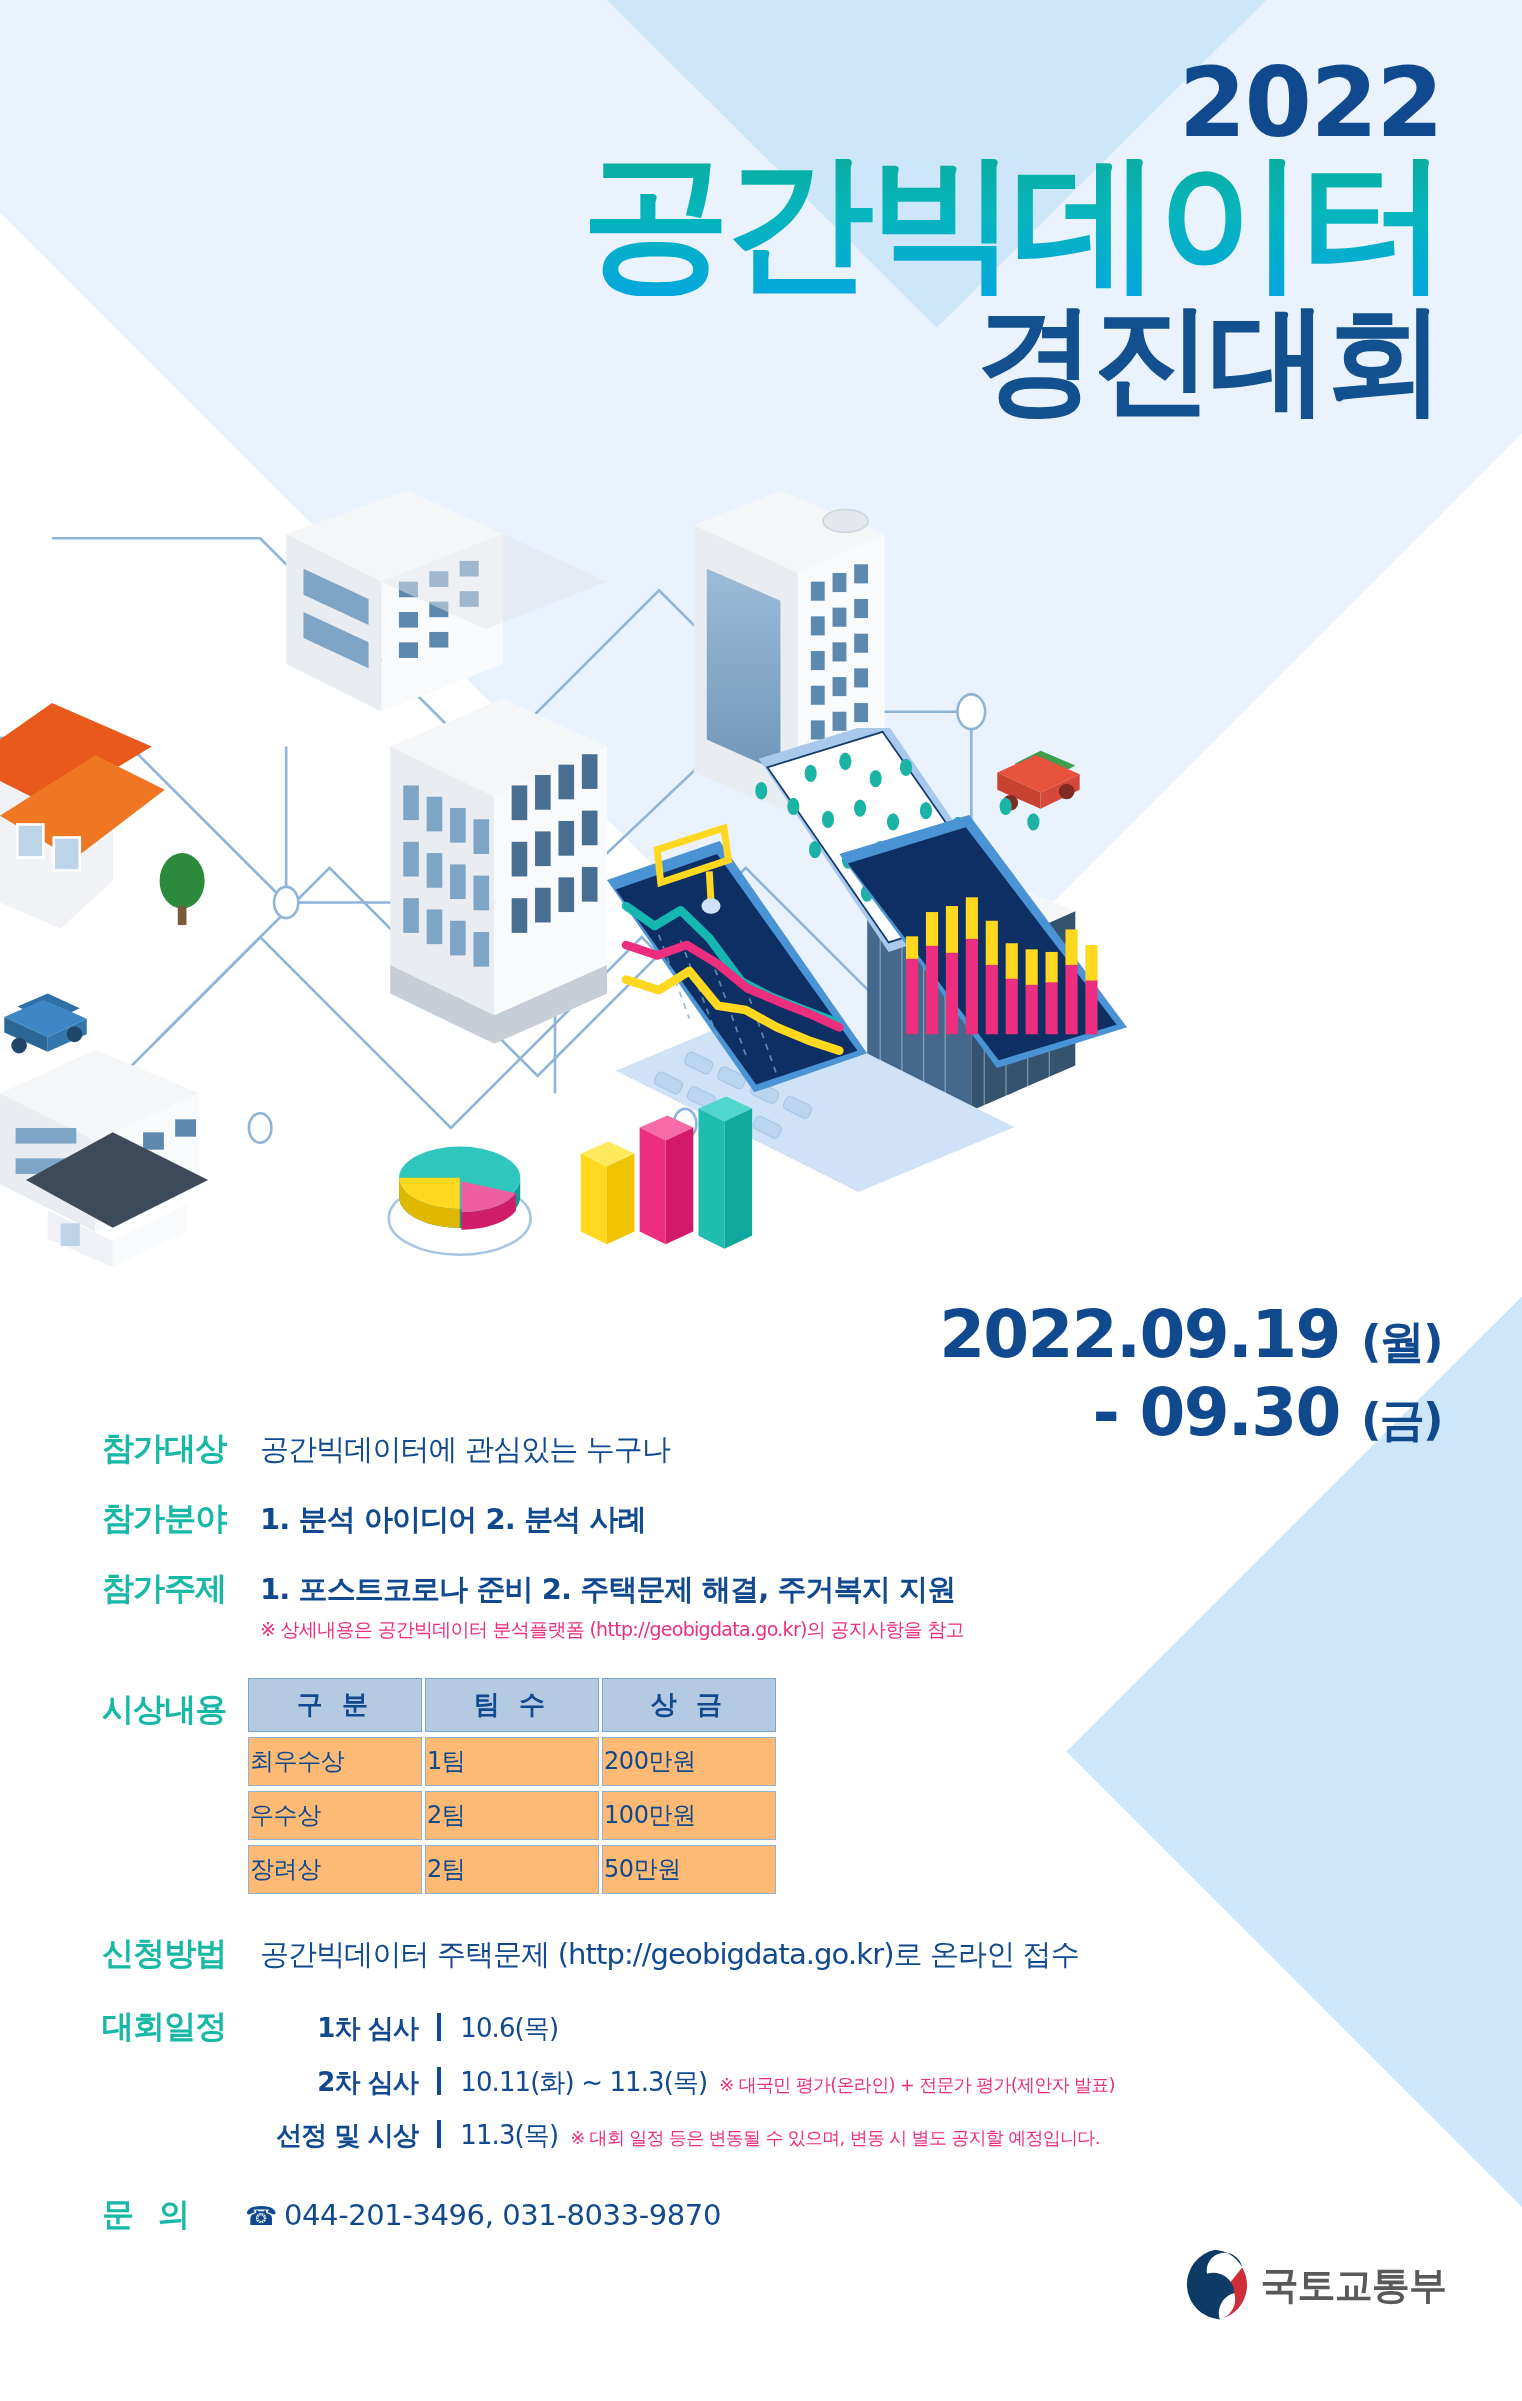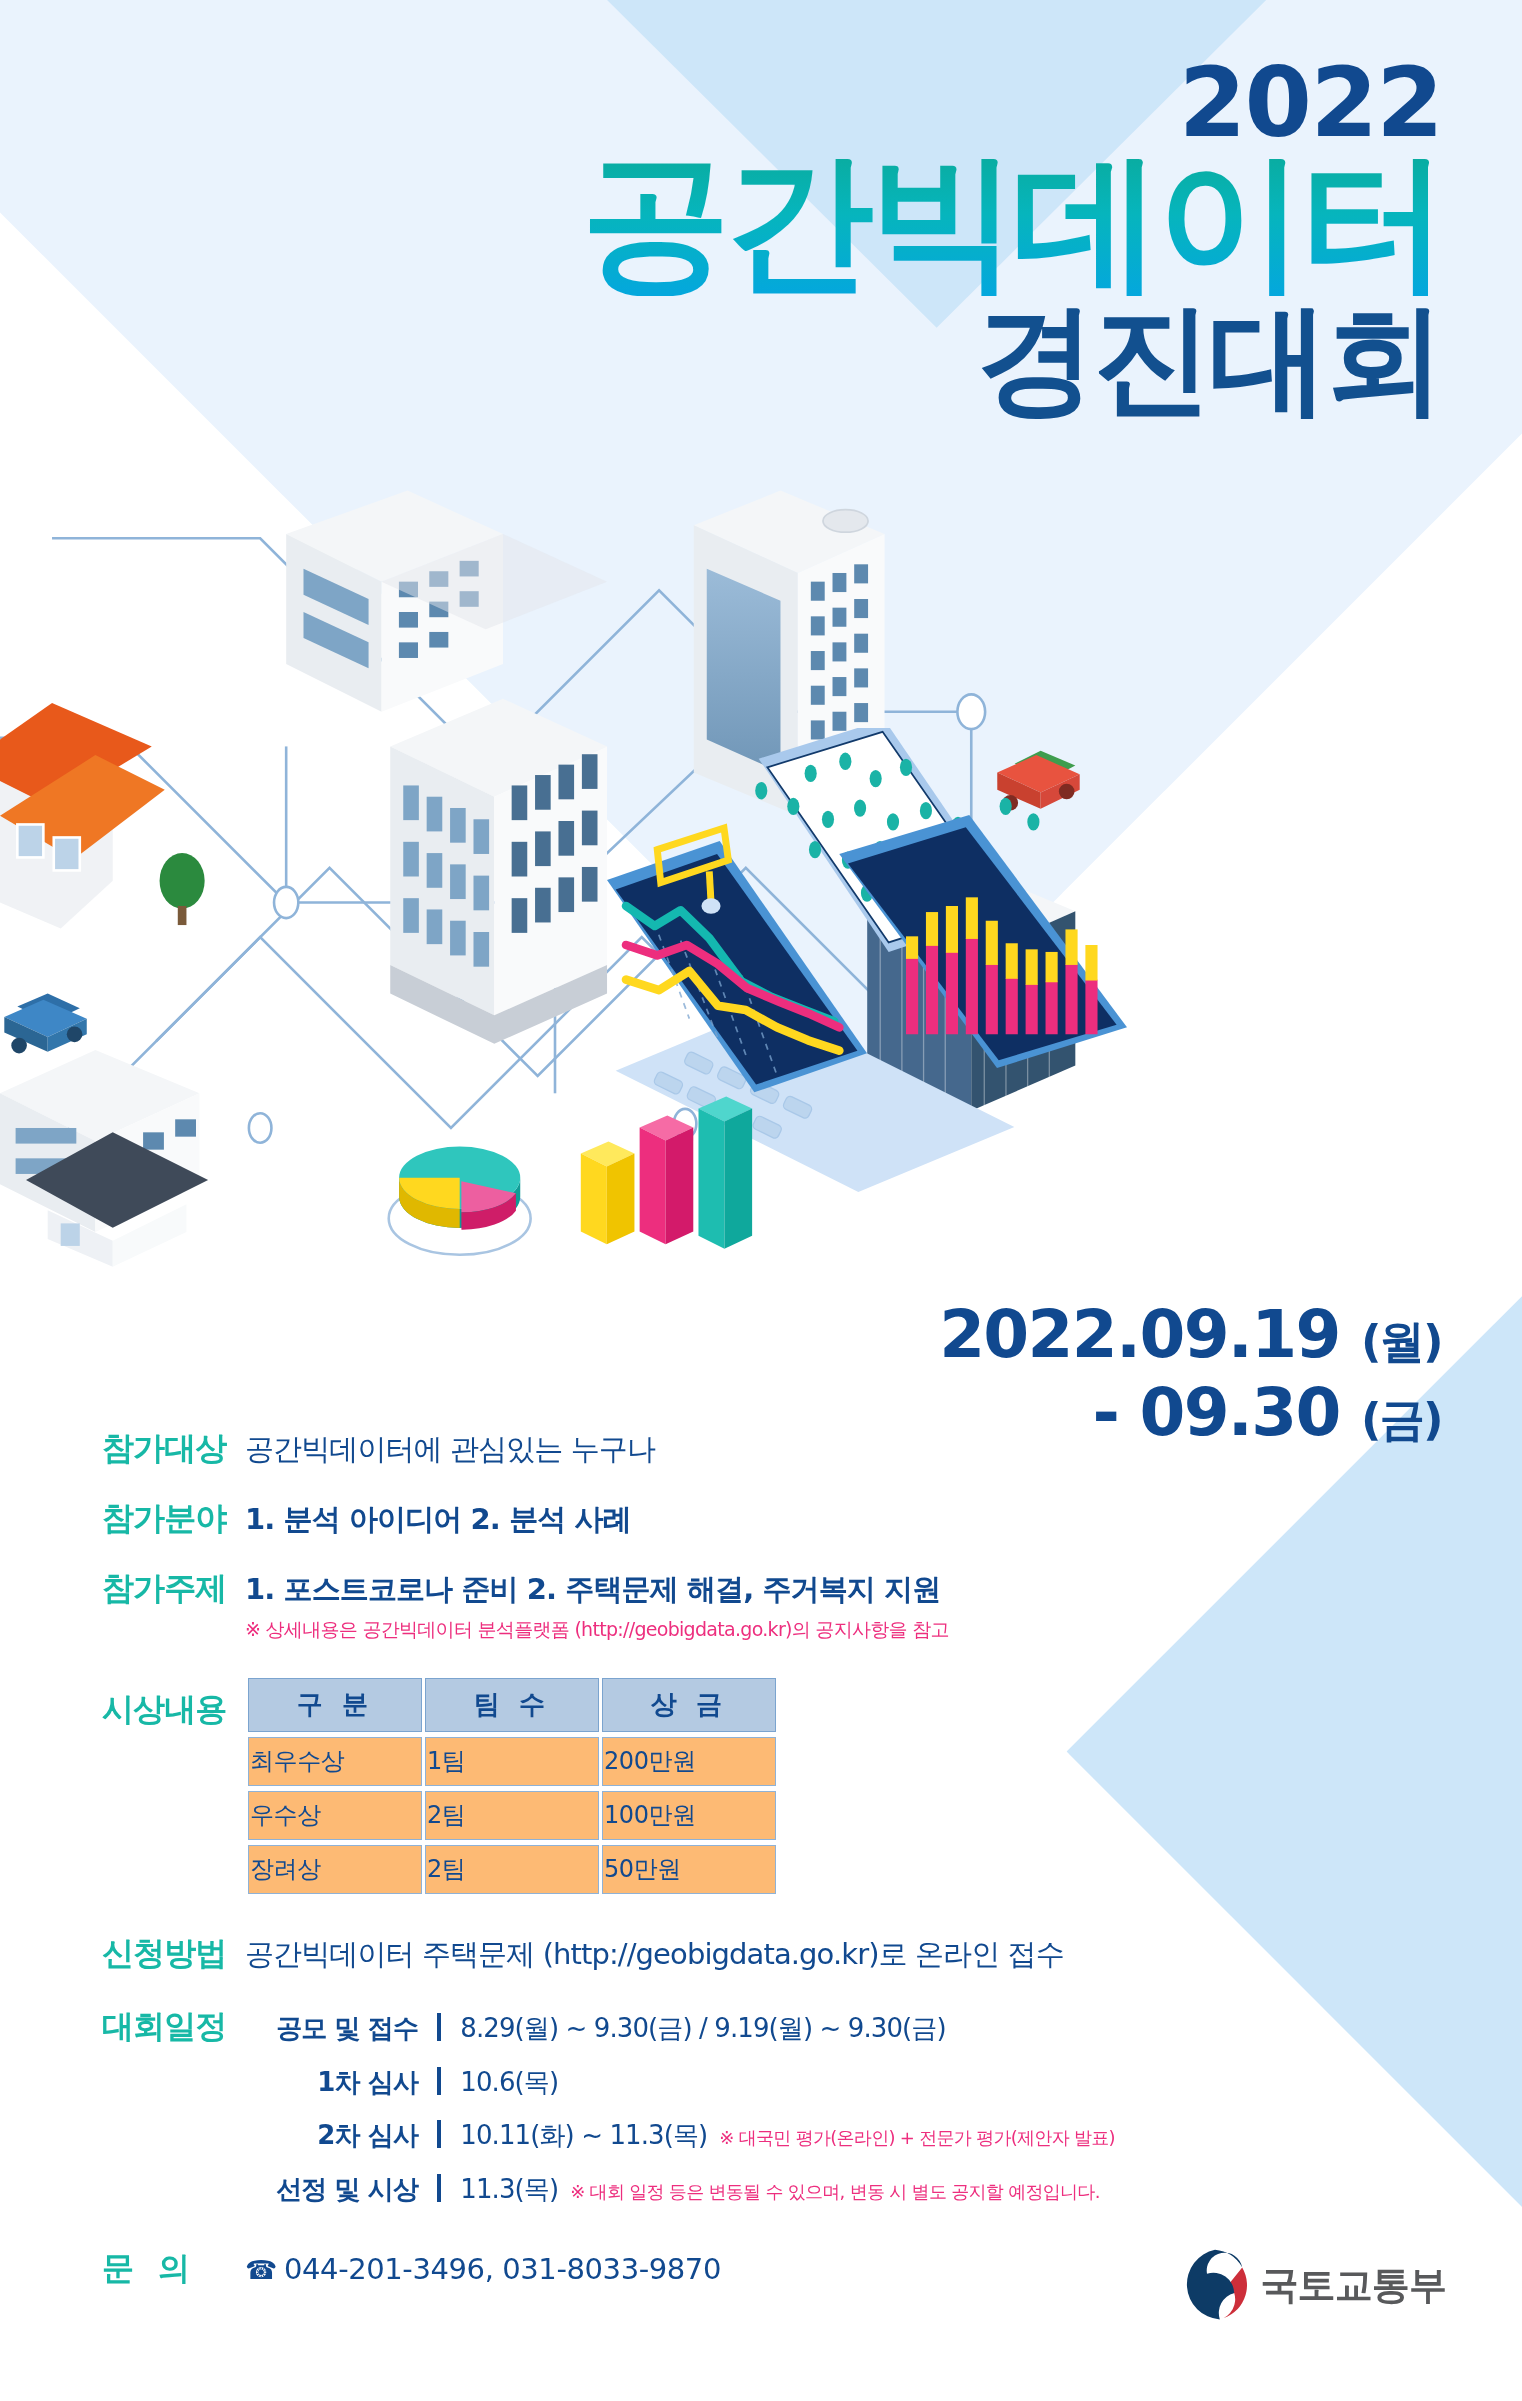--- a/index.html
+++ b/index.html
@@ -36,21 +36,21 @@
   
   .date-wrap{
     position:absolute;top:1296px;right:80px;
     text-align:right;color:#11498f;line-height:1.18;
   }
   .date-line{font-size:66px;font-weight:bold;letter-spacing:-1.7px;white-space:nowrap;}
   .date-day{font-size:45px;font-weight:bold;}
 
   
   .info{position:absolute;left:102px;top:1427px;width:1318px;}
-  .row{display:flex;align-items:baseline;margin-bottom:26px;}
+  .row{display:flex;align-items:baseline;margin-bottom:26px;gap:15px;}
   .lab{
     color:#17b8a6;font-weight:bold;font-size:32px;
     width:143px;flex:0 0 143px;letter-spacing:-0.9px;
   }
   .val{color:#11498f;font-size:29px;font-weight:500;letter-spacing:-0.9px;}
   .val.b{font-weight:bold;}
   .note{
     color:#ed2e7e;font-size:19px;font-weight:500;
     margin-top:7px;letter-spacing:-0.7px;
   }
@@ -512,25 +512,20 @@
 
   <div class="row" style="margin-bottom:29.5px;">
     <div class="lab">신청방법</div>
     <div class="val">공간빅데이터 주택문제 (http://geobigdata.go.kr)로 온라인 접수</div>
   </div>
 
   <div class="sched-row">
     <div class="lab">대회일정</div>
     <div class="sched-list">
 
-      <div class="sched-item">
-        <div class="sk">공모 및 접수</div>
-        <div class="bar"></div>
-        <div class="sv">8.29(월) ~ 9.30(금)  / 9.19(월) ~ 9.30(금)</div>
-      </div>
 
       <div class="sched-item">
         <div class="sk">1차 심사</div>
         <div class="bar"></div>
         <div class="sv">10.6(목)</div>
       </div>
 
       <div class="sched-item">
         <div class="sk">2차 심사</div>
         <div class="bar"></div>

